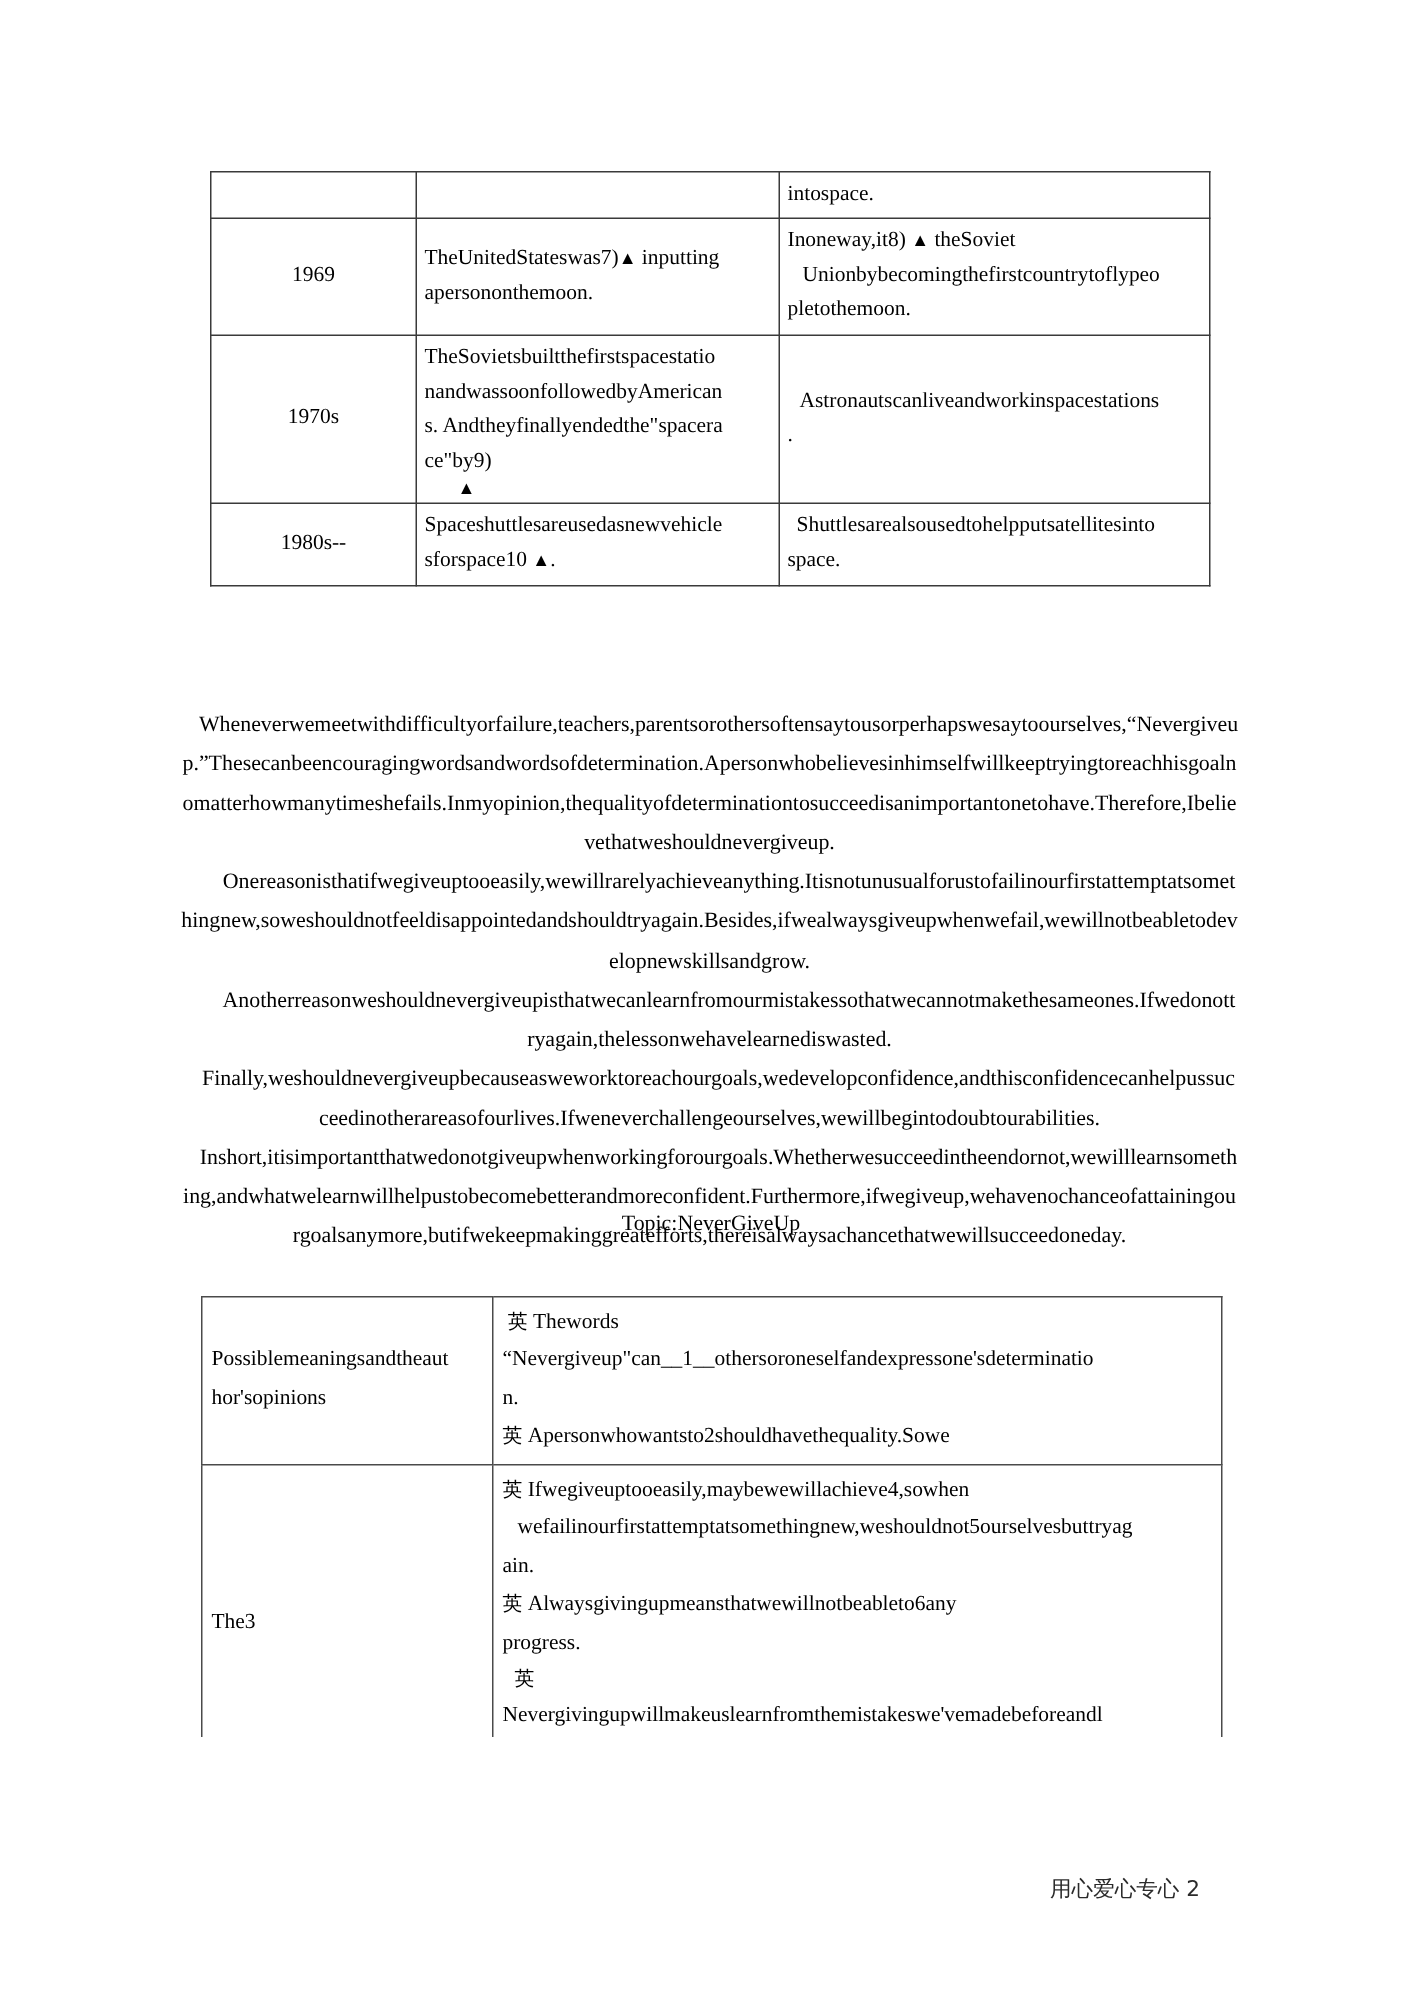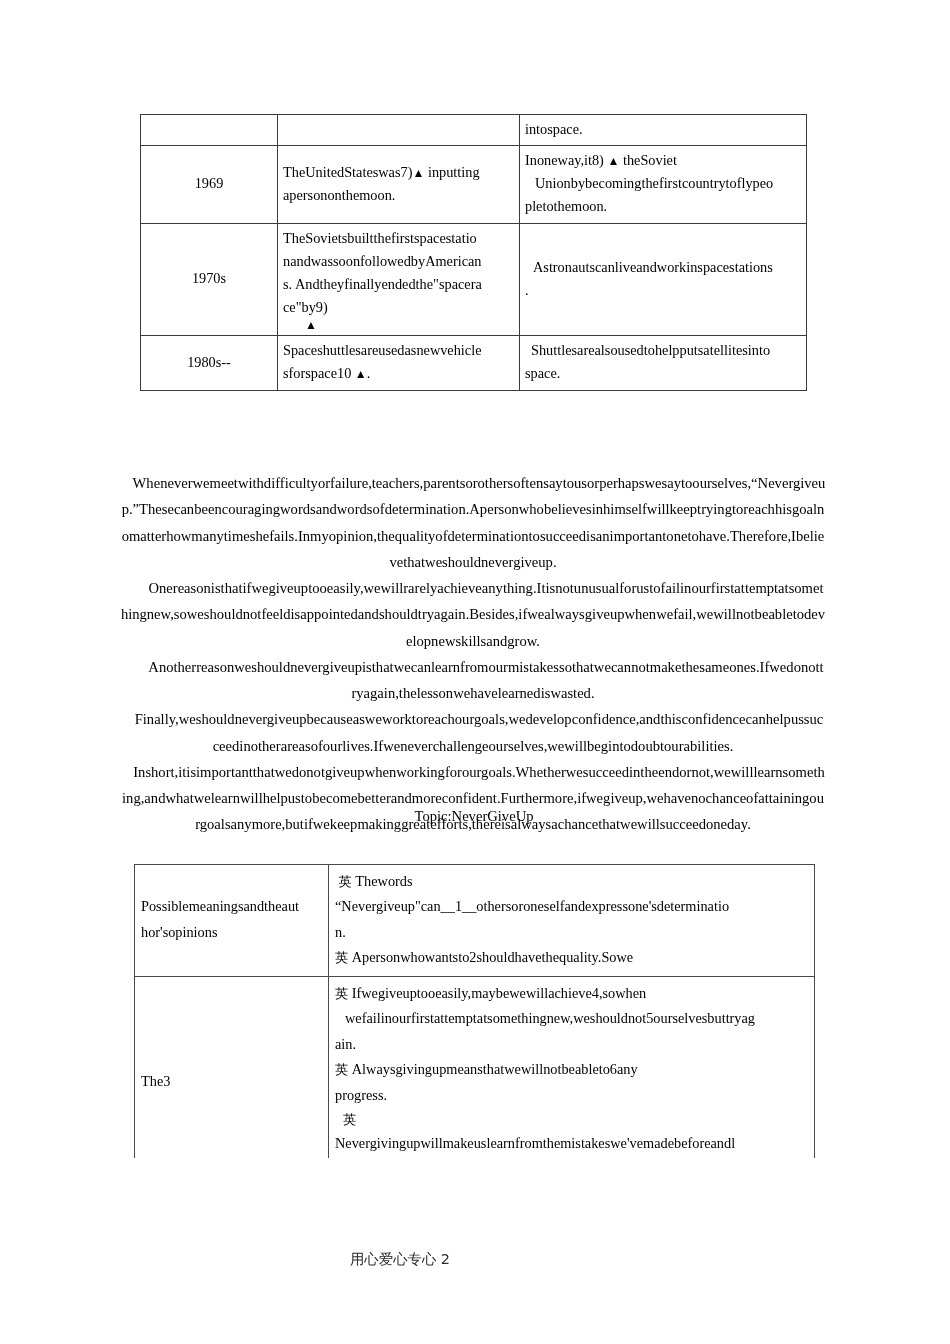--- a/index.html
+++ b/index.html
@@ -125,21 +125,21 @@
     height: 60px;
     background: #ffffff;
   }
 
   
   .footer {
     position: absolute;
     left: 0;
     top: 1250px;
     width: 800px;
-    text-align: center;
+    text-align: right;
     font-size: 14.4px;
     font-family: "DejaVu Sans", "Liberation Sans", sans-serif;
     color: #2b2b2b;
   }
 </style>
 </head>
 <body>
 
 <div class="page">
 

